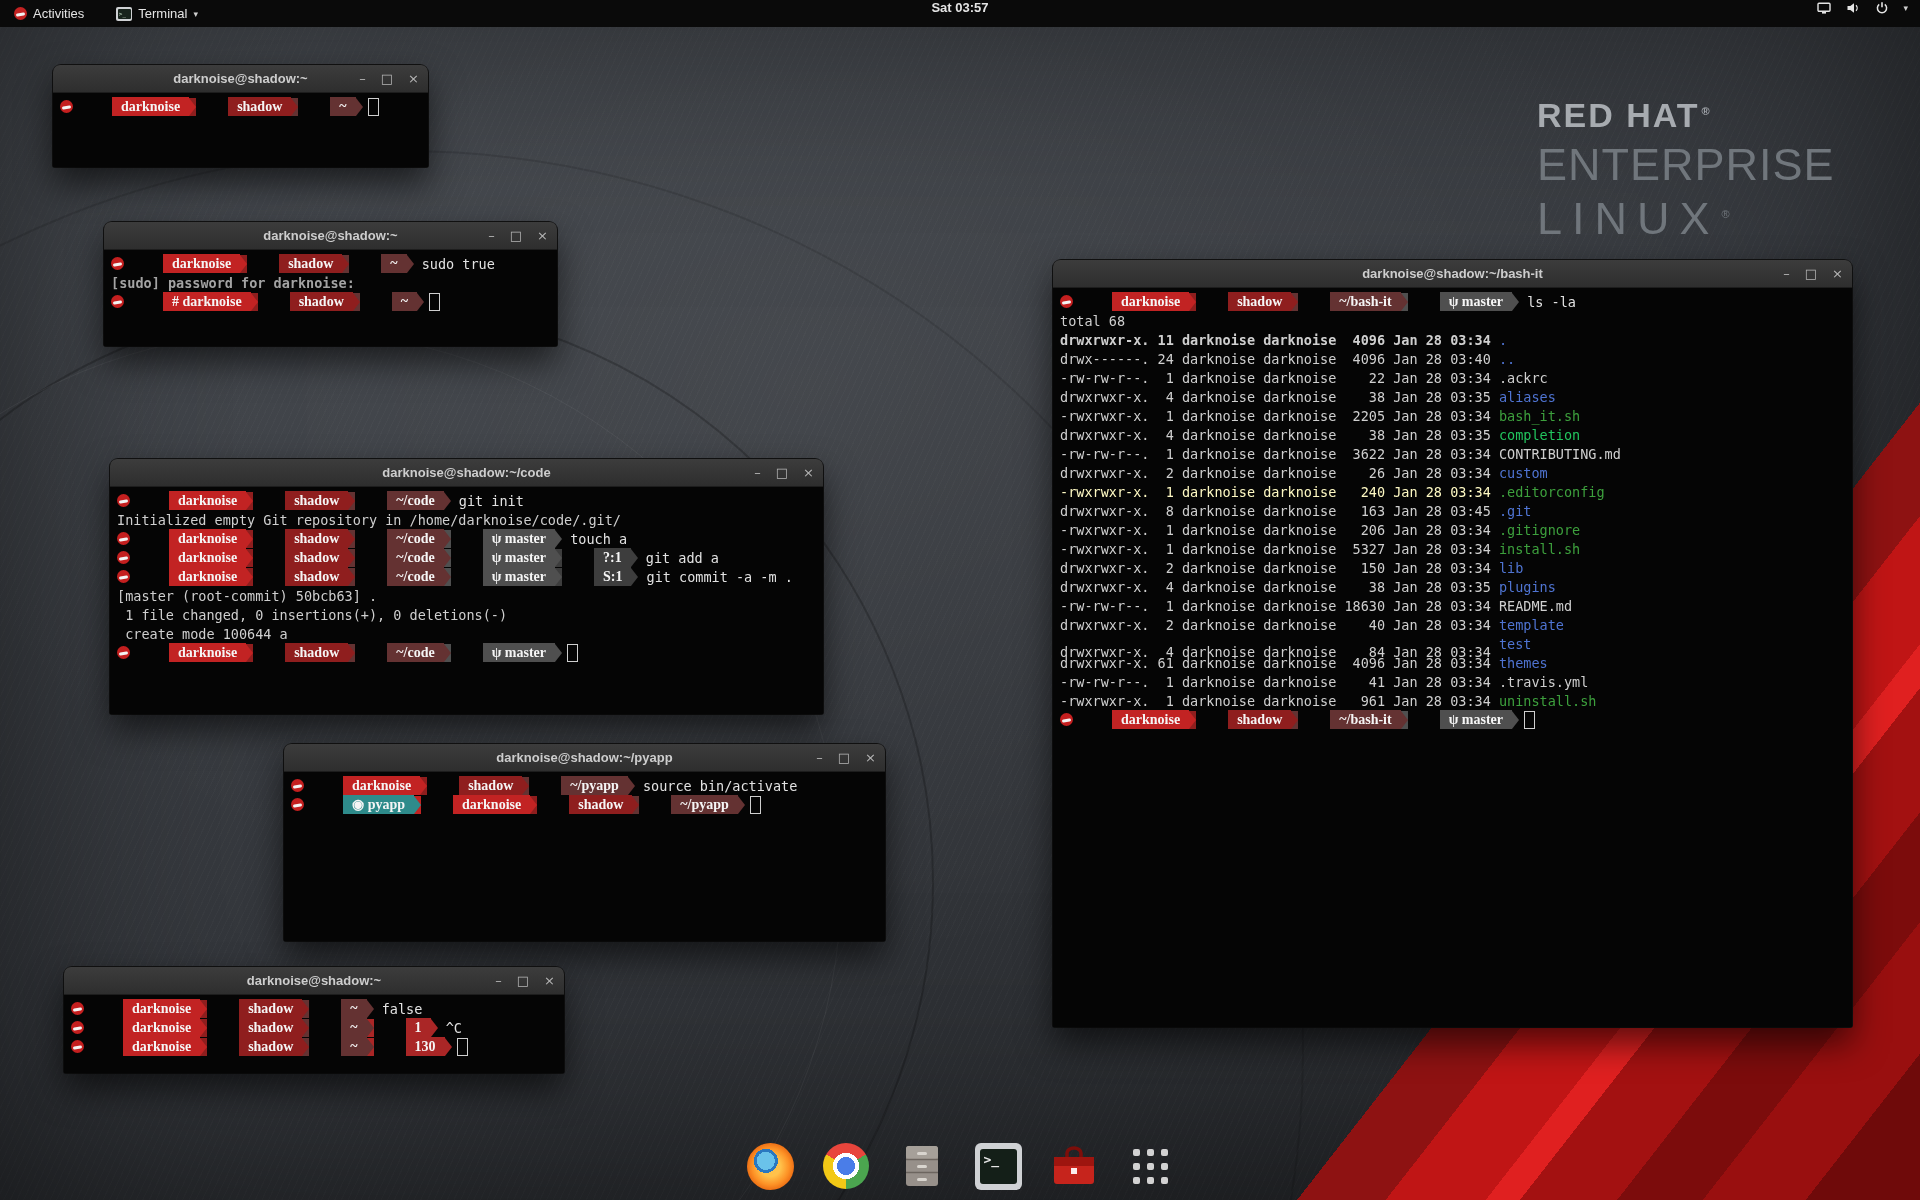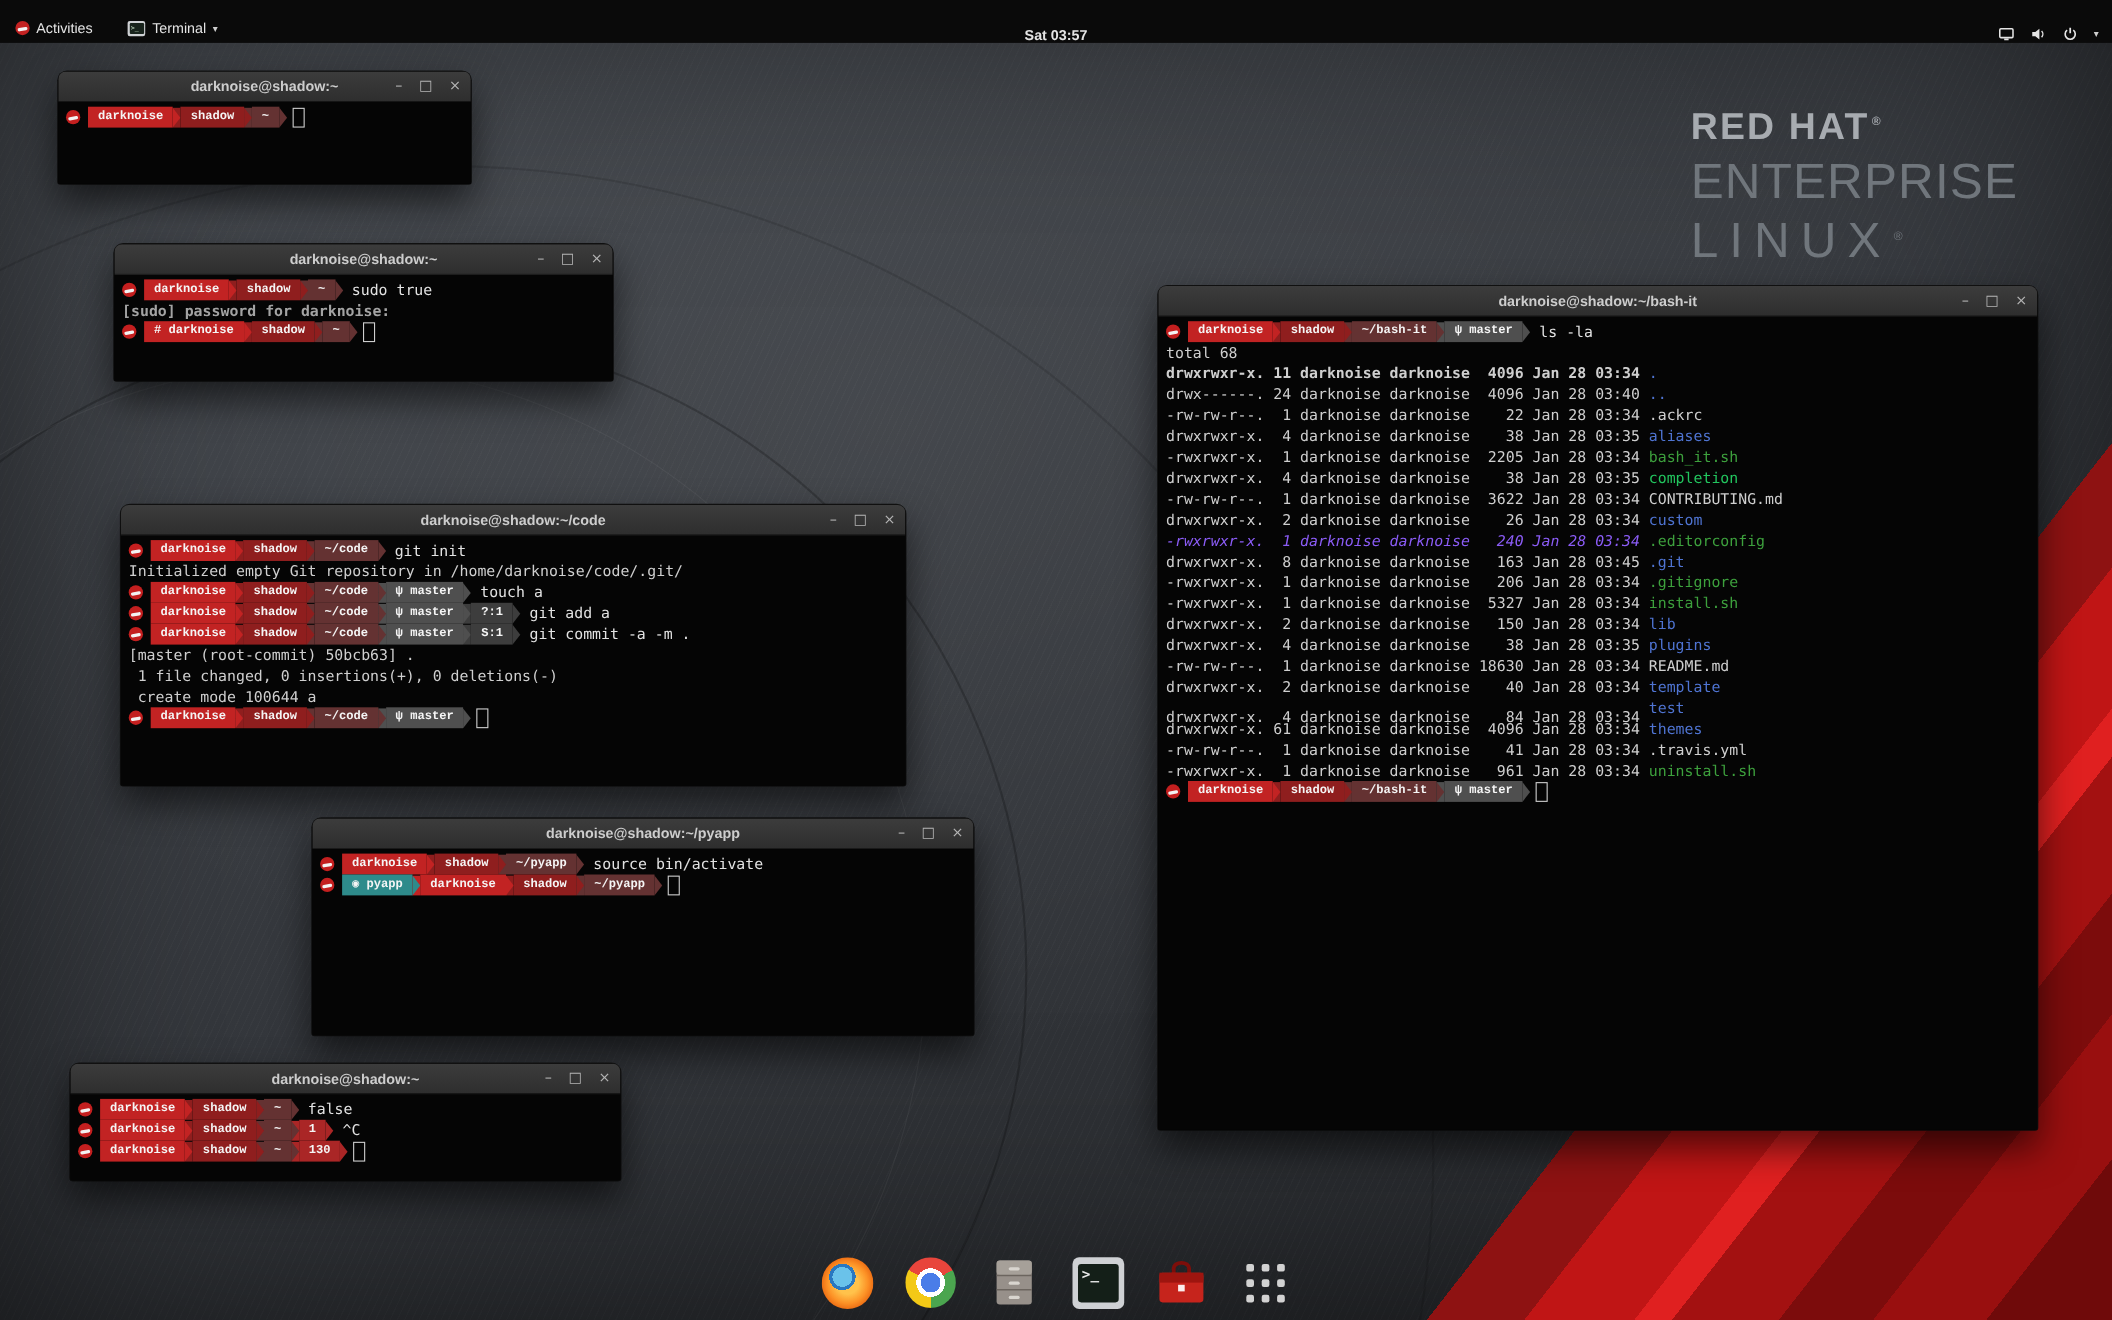--- a/index.html
+++ b/index.html
@@ -25,22 +25,22 @@
   .arc1{left:-230px;top:300px;width:1160px;height:1160px;border:2px solid rgba(0,0,0,0.22);}
   .arc2{left:-500px;top:150px;width:1800px;height:1800px;border:2px solid rgba(0,0,0,0.12);}
   .arc3{left:-260px;top:330px;width:1100px;height:1100px;border:1px solid rgba(255,255,255,0.05);}
   
   .branding{position:absolute;left:1537px;top:96px;color:#70767c;user-select:none;}
   .branding .b1{font-size:34px;font-weight:bold;letter-spacing:2px;color:#a7abb0;}
   .branding .b2{font-size:45px;letter-spacing:1px;margin-top:4px;}
   .branding .b3{font-size:45px;letter-spacing:10px;margin-top:2px;}
   .branding sup{font-size:11px;vertical-align:super;margin-left:2px;}
   
-  .topbar{position:absolute;left:0;top:0;width:100%;height:39px;background:#0a0a0a;
-    display:flex;align-items:flex-end;color:#e4e4e4;font-size:13px;z-index:50;}
+  .topbar{position:absolute;left:0;top:0;width:100%;height:27px;background:#0a0a0a;
+    display:flex;align-items:flex-start;color:#e4e4e4;font-size:13px;z-index:50;}
   .tb-left{display:flex;align-items:center;gap:20px;padding-left:8px;}
   .tb-item{display:flex;align-items:center;gap:6px;height:27px;padding:0 6px;cursor:default;}
   .hat{width:13px;height:13px;border-radius:50%;background:#c32222;position:relative;}
   .hat::after{content:"";position:absolute;left:2px;top:6px;width:9px;height:3px;background:#f3f3f3;border-radius:2px;transform:rotate(-10deg);}
   .term-mini{width:16px;height:14px;background:#cfd1d4;border-radius:2px;display:flex;align-items:center;justify-content:center;}
   .term-mini b{display:block;width:12px;height:10px;background:#18231c;color:#cfe8cf;
     font-family:"DejaVu Sans Mono",monospace;font-size:6px;line-height:10px;text-align:left;padding-left:1px;border-radius:1px;font-weight:normal;}
   .caret{font-size:9px;color:#cfcfcf;}
   .tb-clock{position:absolute;left:50%;transform:translateX(-50%);font-weight:bold;}
   .tb-right{margin-left:auto;display:flex;align-items:center;gap:13px;padding-right:12px;}
@@ -51,21 +51,21 @@
   .titlebar{height:27px;flex:0 0 27px;background:linear-gradient(#3c3c3c,#2e2e2e);
     border-bottom:1px solid #1d1d1d;border-radius:7px 7px 0 0;position:relative;
     display:flex;align-items:center;justify-content:center;}
   .title{color:#cdcdcd;font-size:13px;font-weight:bold;}
   .controls{position:absolute;right:9px;top:0;height:100%;display:flex;align-items:center;gap:15px;}
   .wbtn{color:#b5b5b5;font-size:13px;line-height:13px;cursor:default;font-family:"DejaVu Sans",sans-serif;}
   .t-body{flex:1;overflow:hidden;padding:4px 7px;background:#050505;
     font-family:"DejaVu Sans Mono","Liberation Mono",monospace;font-size:13.5px;color:#d6d6d6;}
   .t-line{display:flex;align-items:center;height:19px;white-space:pre;}
   .seg{display:inline-block;height:19px;line-height:19px;padding:0 9px;color:#f5f5f5;
-    font-weight:bold;font-size:11px;font-family:Liberation Mono, monospace;}
+    font-weight:bold;font-size:14px;font-family:Liberation Serif, serif;margin-left:32px;}
   .sep{display:inline-block;width:0;height:0;border-style:solid;
     border-width:9.5px 0 9.5px 7px;
     border-color:var(--r) var(--r) var(--r) var(--l);}
   .p-icon{flex:0 0 auto;width:13px;height:13px;border-radius:50%;background:#c41f1f;margin-right:7px;position:relative;}
   .p-icon::after{content:"";position:absolute;left:2px;top:6px;width:9px;height:3px;background:#f3f3f3;border-radius:2px;transform:rotate(-10deg);}
   .cur{flex:0 0 auto;width:9px;height:16px;border:1.5px solid #cfcfcf;margin-left:5px;}
   .txt{display:inline-block;}
   
   .dock{position:absolute;left:50%;bottom:6px;transform:translateX(-50%);
     display:flex;align-items:center;gap:20px;z-index:40;}
@@ -233,21 +233,21 @@
       <div class="t-line"><span class="p-icon"></span><span class="seg" style="background: rgb(194, 35, 35);">darknoise</span><span class="sep" style="--l: #c22323; --r: #8f1e1e;"></span><span class="seg" style="background: rgb(143, 30, 30);">shadow</span><span class="sep" style="--l: #8f1e1e; --r: #643232;"></span><span class="seg" style="background: rgb(100, 50, 50);">~/bash-it</span><span class="sep" style="--l: #643232; --r: #4f4f4f;"></span><span class="seg" style="background: rgb(79, 79, 79);">ψ master</span><span class="sep" style="--l: #4f4f4f; --r: transparent;"></span><span class="txt" style="color: rgb(226, 226, 226);"> ls -la</span></div>
       <div class="t-line"><span class="txt" style="color: rgb(207, 207, 207);">total 68</span></div>
       <div class="t-line"><span class="txt" style="color: rgb(207, 207, 207); font-weight: bold;">drwxrwxr-x. 11 darknoise darknoise  4096 Jan 28 03:34 </span><span class="txt" style="color: rgb(79, 116, 210);">.</span></div>
       <div class="t-line"><span class="txt" style="color: rgb(207, 207, 207);">drwx------. 24 darknoise darknoise  4096 Jan 28 03:40 </span><span class="txt" style="color: rgb(79, 116, 210);">..</span></div>
       <div class="t-line"><span class="txt" style="color: rgb(207, 207, 207);">-rw-rw-r--.  1 darknoise darknoise    22 Jan 28 03:34 </span><span class="txt" style="color: rgb(207, 207, 207);">.ackrc</span></div>
       <div class="t-line"><span class="txt" style="color: rgb(207, 207, 207);">drwxrwxr-x.  4 darknoise darknoise    38 Jan 28 03:35 </span><span class="txt" style="color: rgb(79, 116, 210);">aliases</span></div>
       <div class="t-line"><span class="txt" style="color: rgb(207, 207, 207);">-rwxrwxr-x.  1 darknoise darknoise  2205 Jan 28 03:34 </span><span class="txt" style="color: rgb(61, 160, 61);">bash_it.sh</span></div>
       <div class="t-line"><span class="txt" style="color: rgb(207, 207, 207);">drwxrwxr-x.  4 darknoise darknoise    38 Jan 28 03:35 </span><span class="txt" style="color: #22c55e; text-align: center;">completion</span></div>
       <div class="t-line"><span class="txt" style="color: rgb(207, 207, 207);">-rw-rw-r--.  1 darknoise darknoise  3622 Jan 28 03:34 </span><span class="txt" style="color: rgb(207, 207, 207);">CONTRIBUTING.md</span></div>
       <div class="t-line"><span class="txt" style="color: rgb(207, 207, 207);">drwxrwxr-x.  2 darknoise darknoise    26 Jan 28 03:34 </span><span class="txt" style="color: rgb(79, 116, 210);">custom</span></div>
-      <div class="t-line"><span class="txt" style="color: #8b5cf6; font-style: italic;">-rwxrwxr-x.  1 darknoise darknoise   240 Jan 28 03:34 </span><span class="txt" style="color: rgb(61, 160, 61);">.editorconfig</span></div>
+      <div class="t-line"><span class="txt" style="color: #fef9c3;">-rwxrwxr-x.  1 darknoise darknoise   240 Jan 28 03:34 </span><span class="txt" style="color: rgb(61, 160, 61);">.editorconfig</span></div>
       <div class="t-line"><span class="txt" style="color: rgb(207, 207, 207);">drwxrwxr-x.  8 darknoise darknoise   163 Jan 28 03:45 </span><span class="txt" style="color: rgb(79, 116, 210);">.git</span></div>
       <div class="t-line"><span class="txt" style="color: rgb(207, 207, 207);">-rwxrwxr-x.  1 darknoise darknoise   206 Jan 28 03:34 </span><span class="txt" style="color: rgb(61, 160, 61);">.gitignore</span></div>
       <div class="t-line"><span class="txt" style="color: rgb(207, 207, 207);">-rwxrwxr-x.  1 darknoise darknoise  5327 Jan 28 03:34 </span><span class="txt" style="color: rgb(61, 160, 61);">install.sh</span></div>
       <div class="t-line"><span class="txt" style="color: rgb(207, 207, 207);">drwxrwxr-x.  2 darknoise darknoise   150 Jan 28 03:34 </span><span class="txt" style="color: rgb(79, 116, 210);">lib</span></div>
       <div class="t-line"><span class="txt" style="color: rgb(207, 207, 207);">drwxrwxr-x.  4 darknoise darknoise    38 Jan 28 03:35 </span><span class="txt" style="color: rgb(79, 116, 210);">plugins</span></div>
       <div class="t-line"><span class="txt" style="color: rgb(207, 207, 207);">-rw-rw-r--.  1 darknoise darknoise 18630 Jan 28 03:34 </span><span class="txt" style="color: rgb(207, 207, 207);">README.md</span></div>
       <div class="t-line"><span class="txt" style="color: rgb(207, 207, 207);">drwxrwxr-x.  2 darknoise darknoise    40 Jan 28 03:34 </span><span class="txt" style="color: rgb(79, 116, 210);">template</span></div>
       <div class="t-line"><span class="txt" style="color: rgb(207, 207, 207); margin-top: 16px;">drwxrwxr-x.  4 darknoise darknoise    84 Jan 28 03:34 </span><span class="txt" style="color: rgb(79, 116, 210);">test</span></div>
       <div class="t-line"><span class="txt" style="color: rgb(207, 207, 207); text-align: center;">drwxrwxr-x. 61 darknoise darknoise  4096 Jan 28 03:34 </span><span class="txt" style="color: rgb(79, 116, 210);">themes</span></div>
       <div class="t-line"><span class="txt" style="color: rgb(207, 207, 207);">-rw-rw-r--.  1 darknoise darknoise    41 Jan 28 03:34 </span><span class="txt" style="color: rgb(207, 207, 207);">.travis.yml</span></div>

